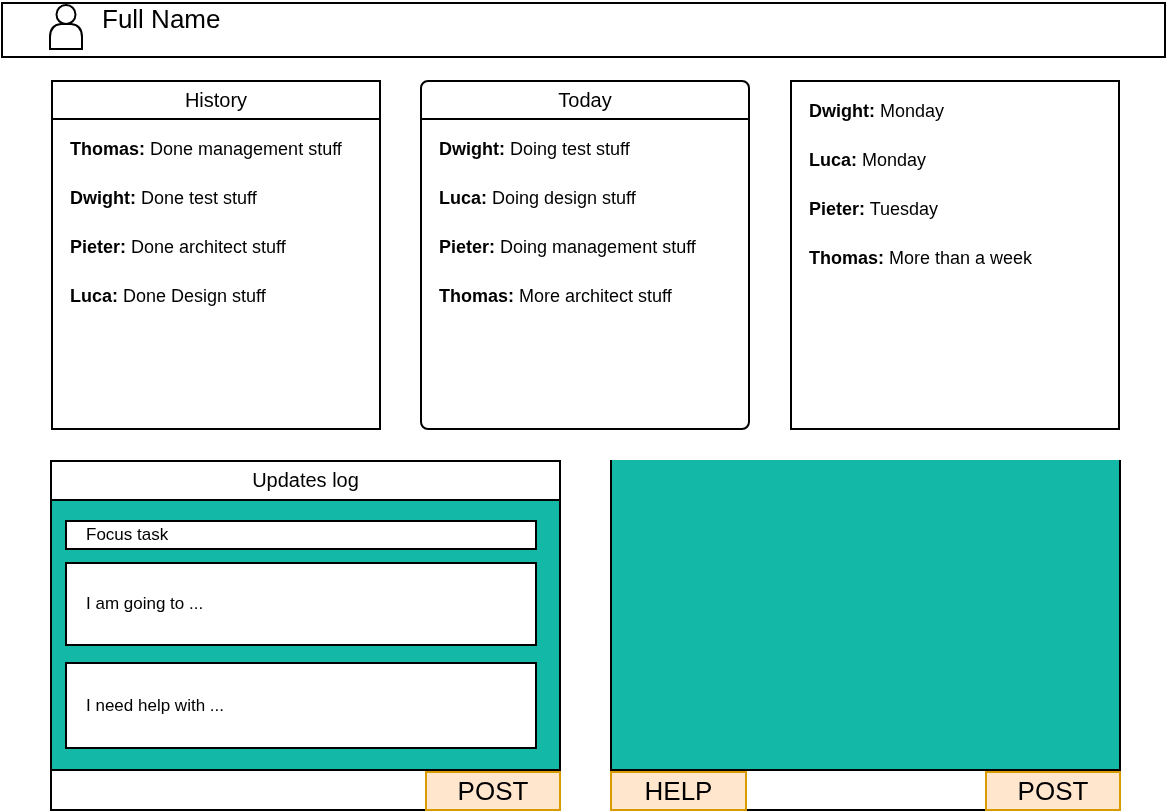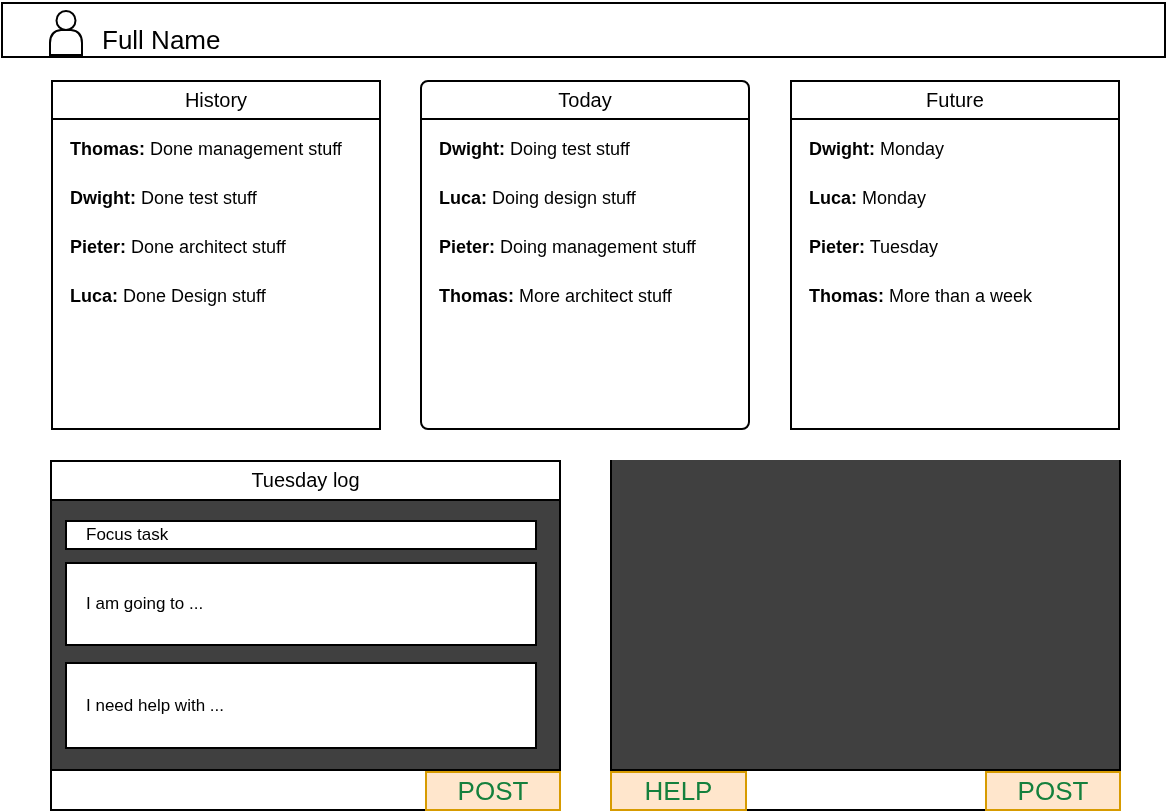--- a/index.html
+++ b/index.html
@@ -13,21 +13,21 @@
   }
 
   
   .header-bar {
     position: absolute;
     left: 1px; top: 2px;
     width: 1165px; height: 56px;
     border: 2px solid #000;
     background: #fff;
     display: flex;
-    align-items: flex-end;
+    align-items: flex-start;
   }
   .person-icon-wrap { margin-left: 45px; display: flex; align-items: center; }
   .header-title { margin-left: 18px; font-size: 26px; }
 
   
   .panel {
     position: absolute;
     top: 80px;
     width: 330px; height: 350px;
     border: 2px solid #000;
@@ -60,21 +60,21 @@
     border: 2px solid #000;
     background: #fff;
     display: flex; align-items: center; justify-content: center;
     font-size: 20px;
     flex: 0 0 auto;
   }
   .bpanel-body {
     flex: 1 1 auto;
     border: 2px solid #000;
     border-top: none;
-    background: #404040;
+    background: #14b8a6;
     position: relative;
   }
 
   .field {
     position: absolute;
     left: 13px;
     width: 472px;
     border: 2px solid #000;
     background: #fff;
     display: flex; align-items: center;
@@ -101,21 +101,21 @@
     font-size: 17px;
     padding: 0 8px;
     outline: none;
   }
   .row-input-startlog { border-left: 2px solid #000; }
   .wire-btn {
     background: #FFE6CC;
     border: 2px solid #D79B00;
     font-family: "Liberation Sans", sans-serif;
     font-size: 26px;
-    color: #15803d;
+    color: #000000;
     display: flex; align-items: center; justify-content: center;
     cursor: pointer;
     padding: 0;
     flex: 0 0 auto;
   }
   .btn-post-startlog { width: 136px; }
   .btn-help-updates  { width: 137px; }
   .btn-post-updates  { width: 136px; }
 </style>
 </head>
@@ -169,21 +169,20 @@
       <span>Doing management stuff</span>
     </div>
     <div class="status-item">
       <span class="member-name">Thomas:</span>
       <span>More architect stuff</span>
     </div>
   </div>
 </div>
 
 <div class="panel panel-future">
-  <div class="panel-title">Future</div>
   <div class="panel-items">
     <div class="status-item">
       <span class="member-name">Dwight:</span>
       <span>Monday</span>
     </div>
     <div class="status-item">
       <span class="member-name">Luca:</span>
       <span>Monday</span>
     </div>
     <div class="status-item">
@@ -191,21 +190,21 @@
       <span>Tuesday</span>
     </div>
     <div class="status-item">
       <span class="member-name">Thomas:</span>
       <span>More than a week</span>
     </div>
   </div>
 </div>
 
 <div class="bpanel bpanel-startlog">
-  <div class="bpanel-title">Tuesday log</div>
+  <div class="bpanel-title">Updates log</div>
   <div class="bpanel-body">
     <div class="field field-focus">Focus task</div>
     <div class="field field-going">I am going to ...</div>
     <div class="field field-help">I need help with ...</div>
   </div>
   <div class="bottom-row">
     <input type="text" class="row-input row-input-startlog" value="" style="">
     <button class="wire-btn btn-post-startlog">POST</button>
   </div>
 </div>

